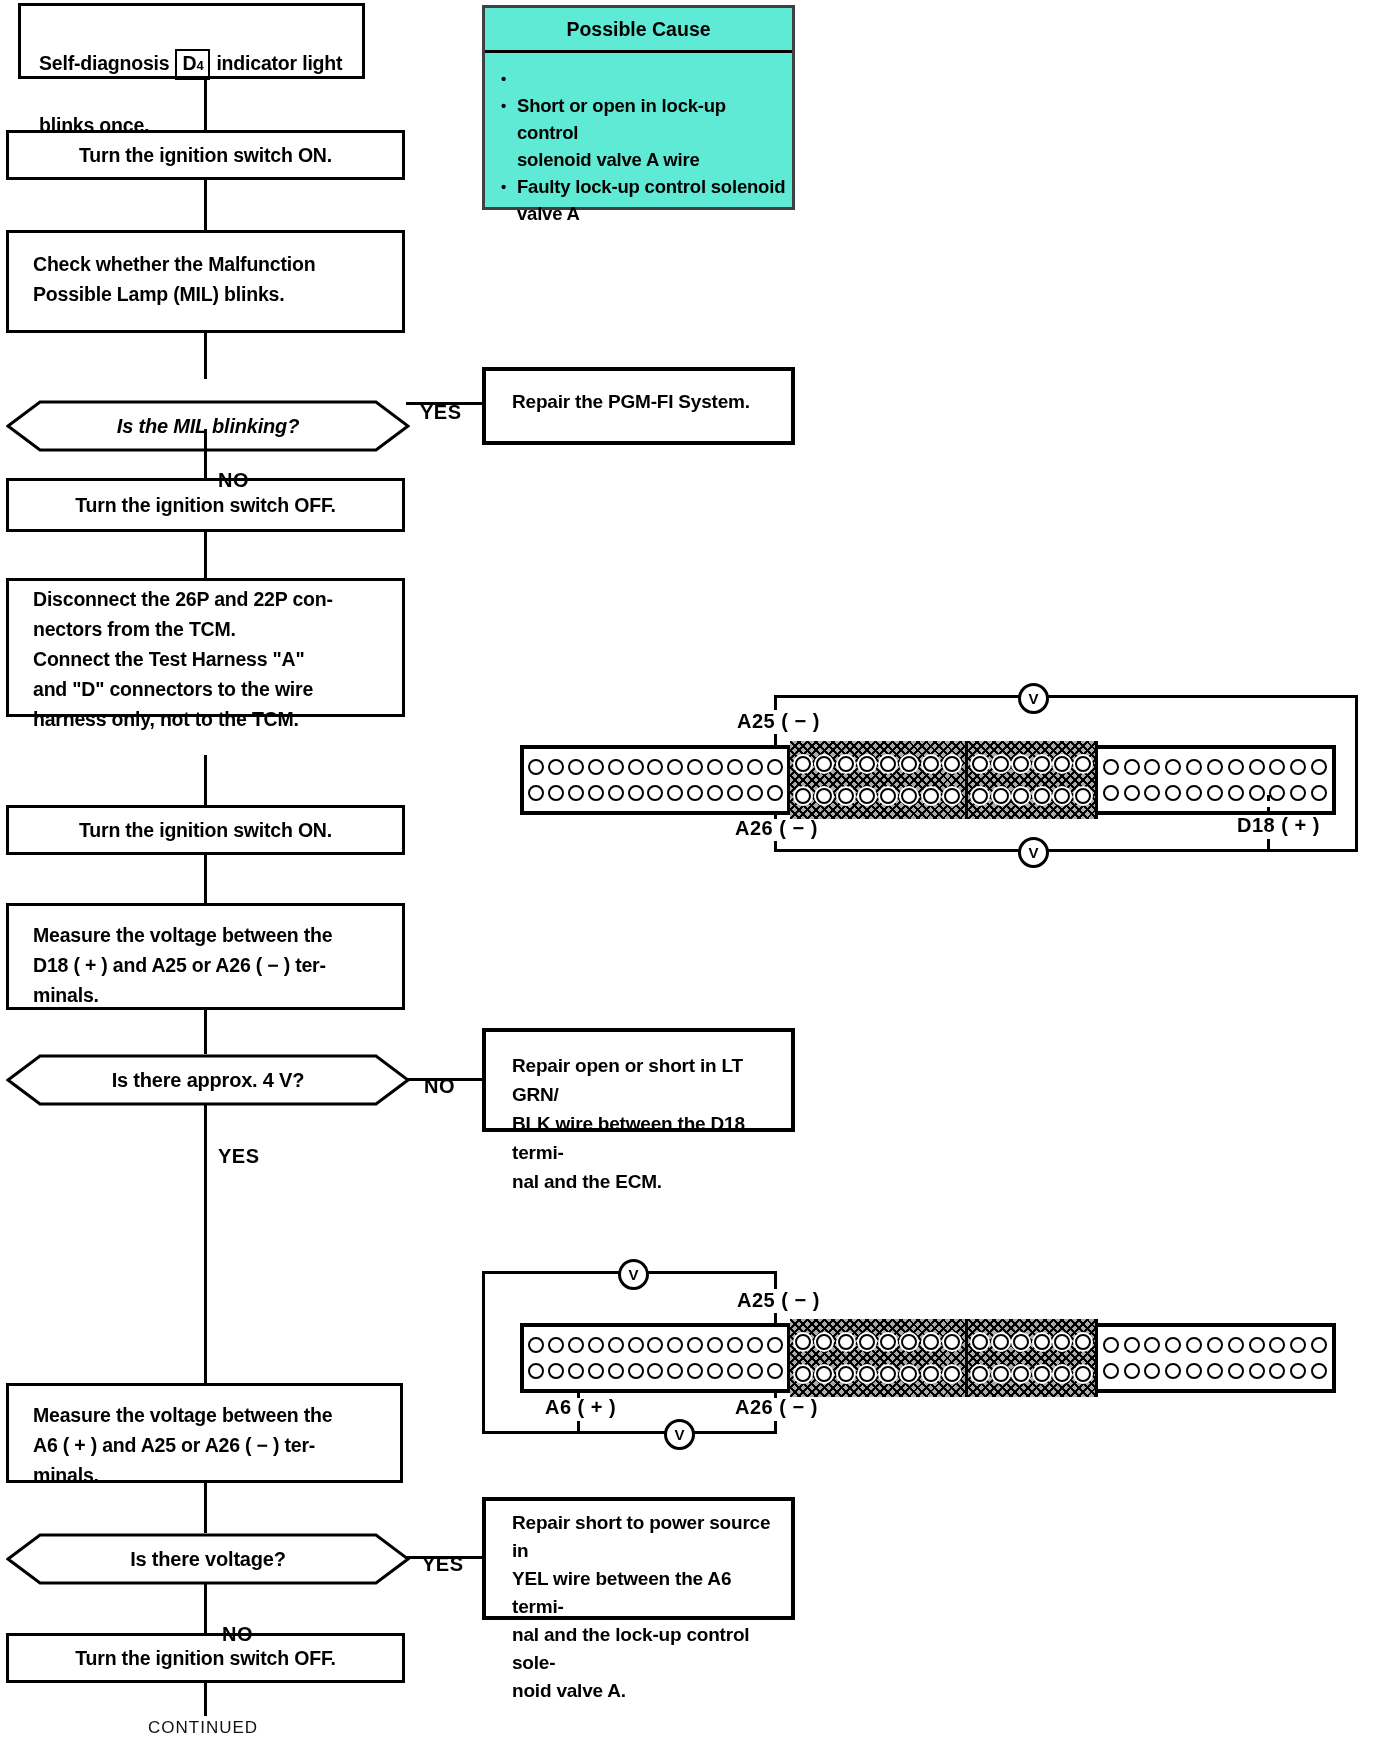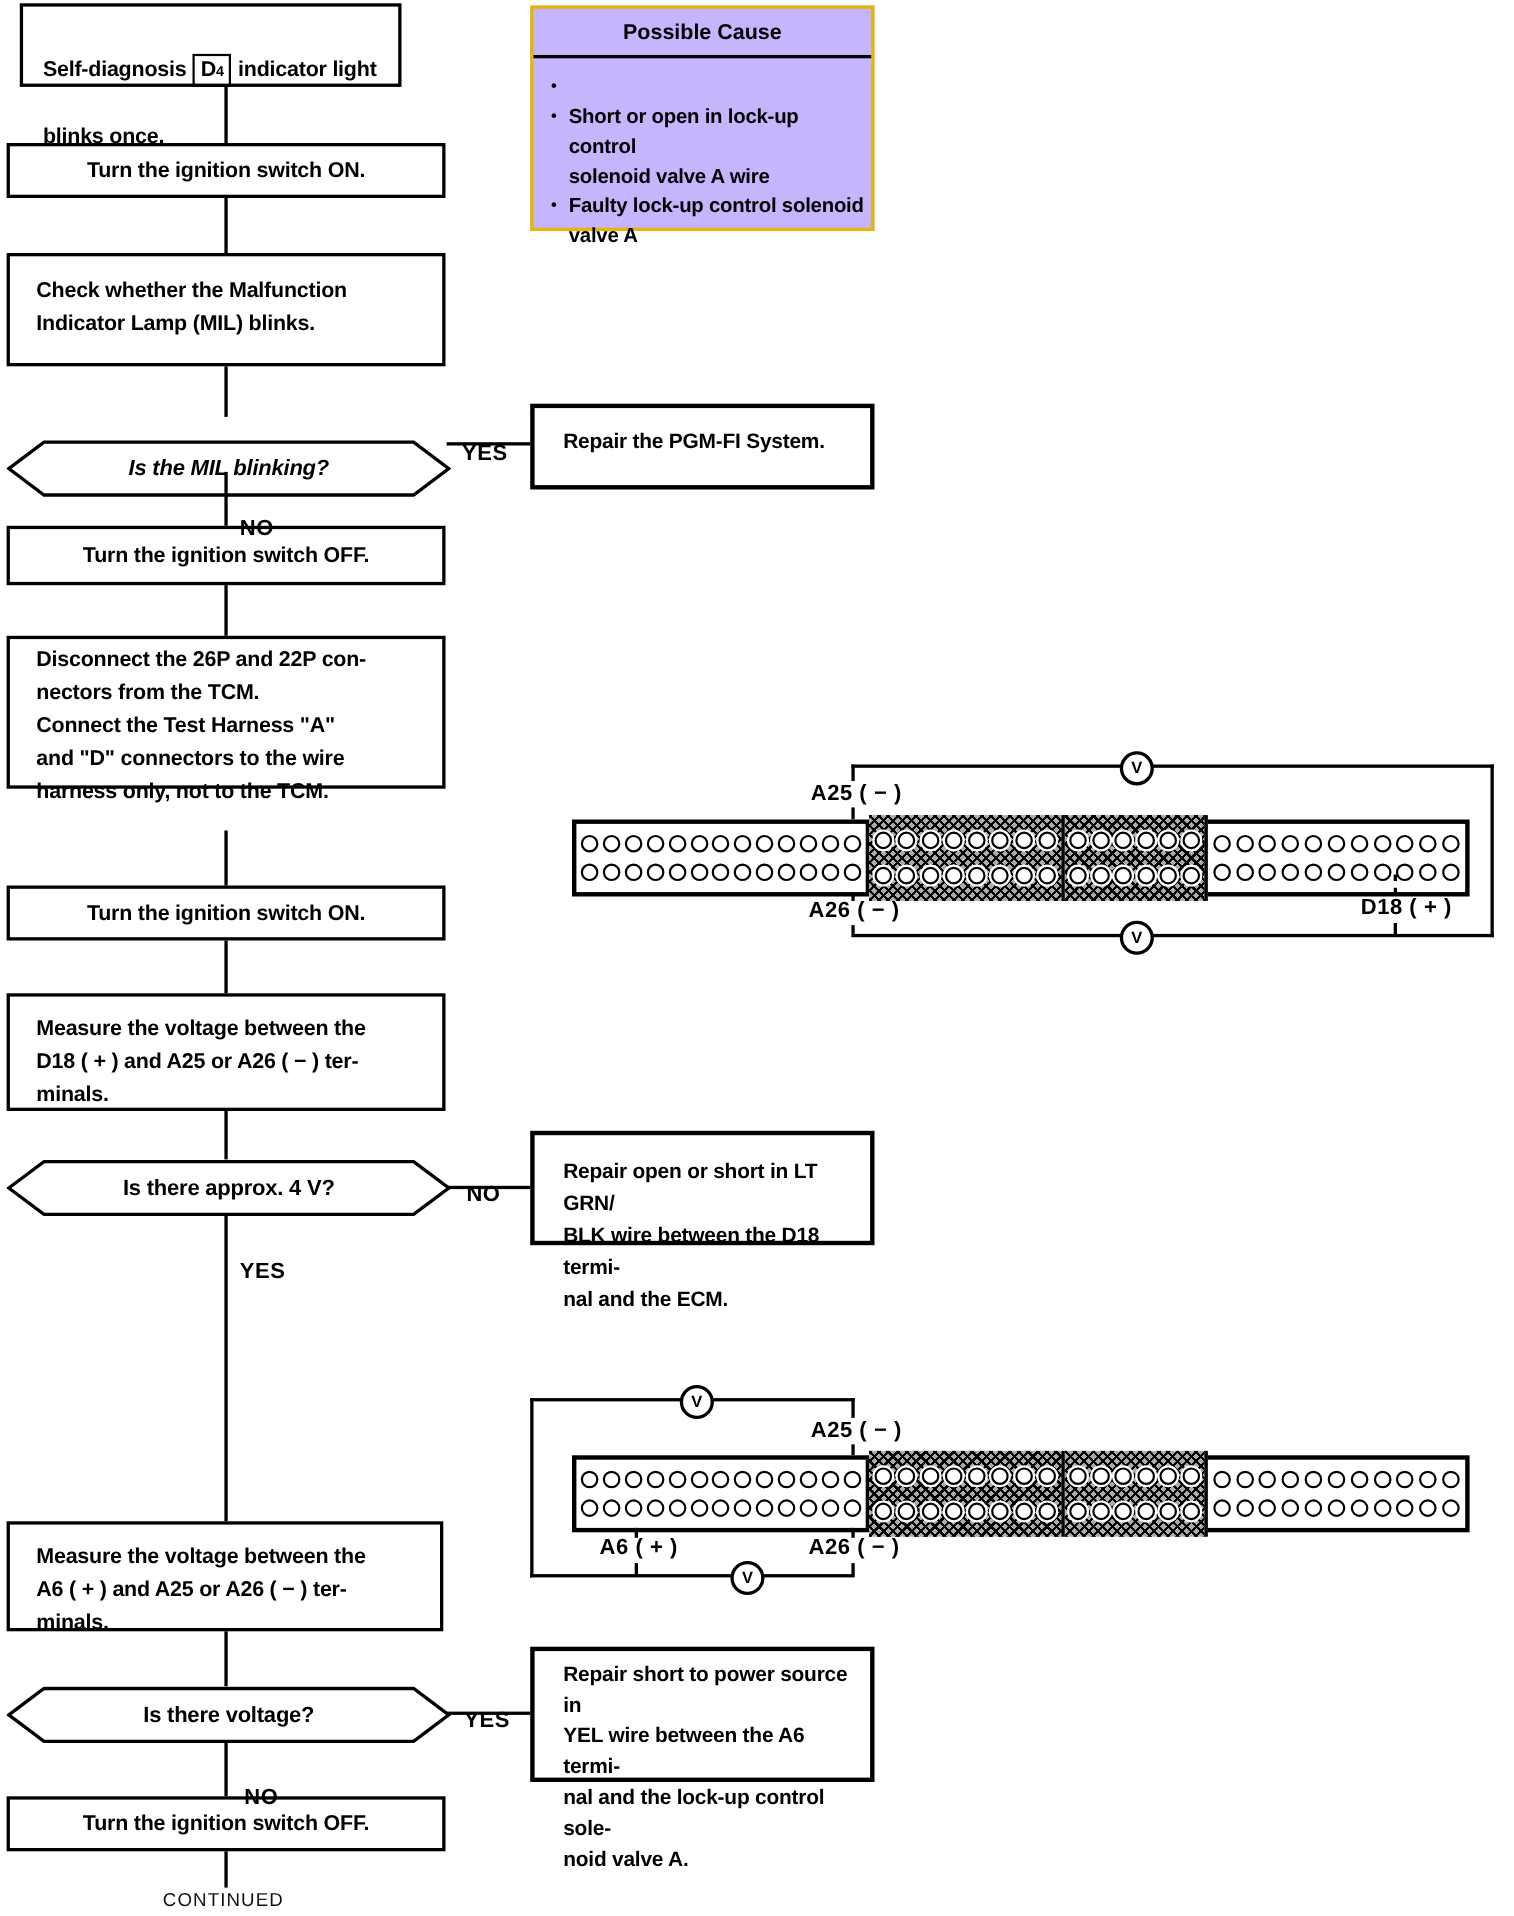--- a/index.html
+++ b/index.html
@@ -7,21 +7,21 @@
         font-family:"Liberation Sans", sans-serif;color:#000;}
   
   .fbox{position:absolute;border:3px solid #000;background:#fff;box-sizing:border-box;
         font-weight:700;font-size:19.5px;line-height:30px;white-space:pre-line;
         padding:14px 8px 0 24px;letter-spacing:-0.2px;}
   .fbox.center{display:flex;align-items:center;justify-content:center;padding:0;text-align:center;white-space:normal;}
   
   .rbox{position:absolute;border:4px solid #000;background:#fff;box-sizing:border-box;
         font-weight:700;font-size:19px;line-height:29px;white-space:pre-line;
         padding:19px 8px 0 26px;letter-spacing:-0.2px;}
-  .pcause{position:absolute;border:3px solid #eab308;background:#c4b5fd;box-sizing:border-box;}
+  .pcause{position:absolute;border:3px solid #404040;background:#5eead4;box-sizing:border-box;}
   .pc-header{height:42px;border-bottom:3px solid #000;display:flex;align-items:center;justify-content:center;
         font-weight:700;font-size:19.5px;}
   .pc-items{padding:12px 6px 0 16px;}
   .pc-item{display:flex;font-weight:700;font-size:18.5px;line-height:27px;white-space:pre-line;margin-bottom:0px;letter-spacing:-0.2px;}
   .pc-item .bullet{width:16px;flex:none;font-size:15px;line-height:27px;}
   
   .hex{position:absolute;width:404px;height:52px;}
   .hex svg{position:absolute;left:0;top:0;}
   .hex polygon{fill:#fff;stroke:#000;stroke-width:3;}
   .hex-label{position:absolute;inset:0;display:flex;align-items:center;justify-content:center;
@@ -64,21 +64,21 @@
 <div class="page">
 
   <div class="fbox" style="left:18px;top:3px;width:347px;height:76px;padding:12px 4px 0 18px;">
     <div class="boxa-line1"><span>Self-diagnosis</span><span class="badge"><span>D</span><span class="sub">4</span></span><span>indicator light</span></div>
     <div>blinks once.</div>
   </div>
 
   <div class="fbox center" style="left:6px;top:130px;width:399px;height:50px;">Turn the ignition switch ON.</div>
 
   <div class="fbox" style="left:6px;top:230px;width:399px;height:103px;padding-top:16px;">Check whether the Malfunction
-Indicator Lamp (MIL) blinks.</div>
+Possible Lamp (MIL) blinks.</div>
 
   <div class="hex" style="left:6px;top:400px;font-style:italic;">
     <svg width="404" height="52" viewBox="0 0 404 52">
       <polygon points="2,26 34,2 370,2 402,26 370,50 34,50"></polygon>
     </svg>
     <div class="hex-label">Is the MIL blinking?</div>
   </div>
 
   <div class="fbox center" style="left:6px;top:478px;width:399px;height:54px;">Turn the ignition switch OFF.</div>
 

